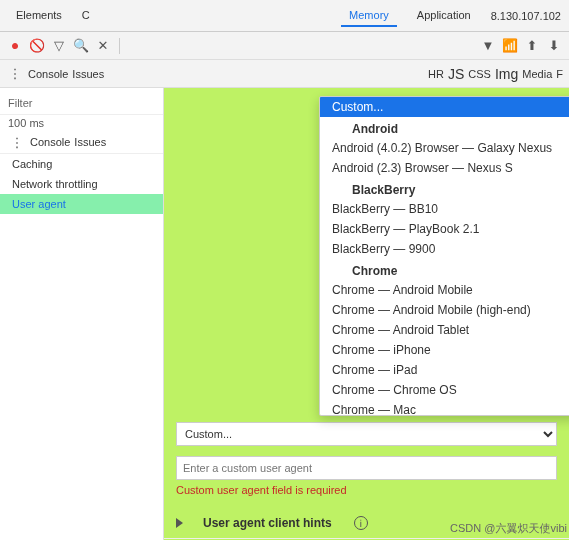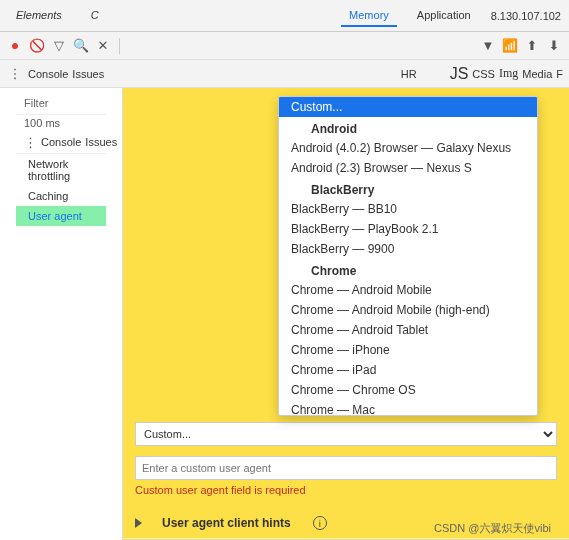--- a/index.html
+++ b/index.html
@@ -18,23 +18,22 @@
       background: #f3f3f3;
       border-bottom: 1px solid #ccc;
       height: 32px;
       display: flex;
       align-items: center;
       padding: 0 8px;
       gap: 12px;
     }
     .top-bar-tabs {
       display: flex;
-      gap: 13px;
-      align-items: center;
-      font-style: italic;
+      gap: 4px;
+      align-items: center;
     }
     .tab-item {
       padding: 4px 8px;
       font-size: 11px;
       color: #333;
       cursor: pointer;
       border-bottom: 2px solid transparent;
     }
     .tab-item.active {
       border-bottom: 2px solid #1a73e8;
@@ -81,45 +80,45 @@
     }
 
     
     .main-layout {
       display: flex;
       height: calc(540px - 32px - 28px - 28px);
     }
 
     
     .left-panel {
-      width: 123px;
+      width: 164px;
       border-right: 1px solid #ddd;
       background: #fff;
-      padding: 4px 16px;
+      padding: 4px 0;
     }
     .filter-box {
       padding: 4px 8px;
       border-bottom: 1px solid #eee;
     }
     .filter-label {
       font-size: 11px;
       color: #666;
     }
     .sidebar-item {
       padding: 4px 12px;
       font-size: 11px;
       color: #333;
       cursor: pointer;
     }
     .sidebar-item.active { background: #86efac; color: #1a73e8; }
 
     
     .main-content {
       flex: 1;
-      background: #fde047;
+      background: #bef264;
       padding: 0;
       position: relative;
       overflow: hidden;
     }
 
     
     .dropdown-container {
       position: absolute;
       top: 0;
       left: 0;
@@ -267,21 +266,21 @@
     }
     .checkbox-row input[type="checkbox"] {
       width: 12px;
       height: 12px;
       cursor: pointer;
     }
 
     .watermark {
       position: absolute;
       bottom: 4px;
-      right: 18px;
+      right: 2px;
       font-size: 11px;
       color: #666;
       text-align: right;
     }
   </style>
 </head>
 <body>
 
 <div class="top-bar">
   <div class="top-bar-tabs">
@@ -309,44 +308,44 @@
   <div class="toolbar-icon">⬇</div>
 </div>
 
 <div class="toolbar2">
   <div class="toolbar-icon">⋮</div>
   <div style="font-size:11px;color:#333;cursor:pointer;">Console</div>
   <div style="font-size:11px;color:#333;cursor:pointer;">Issues</div>
   <div style="flex:1"></div>
 
   <div style="font-size:11px;color:#333;cursor:pointer;">HR</div>
-  <div style="font-size:16px;color:#333;cursor:pointer;margin-left:29px;">JS</div>
+  <div style="font-size:14px;color:#333;cursor:pointer;">JS</div>
   <div style="font-size:11px;color:#333;cursor:pointer;">CSS</div>
-  <div style="font-size:12px;color:#333;cursor:pointer;font-family:Liberation Serif, serif;">Img</div>
+  <div style="font-size:14px;color:#333;cursor:pointer;">Img</div>
   <div style="font-size:11px;color:#333;cursor:pointer;">Media</div>
   <div style="font-size:11px;color:#333;cursor:pointer;">F</div>
 </div>
 
 <div class="main-layout">
 
   <div class="left-panel">
     <div class="filter-box">
       <span class="filter-label">Filter</span>
     </div>
     <div style="padding:2px 8px; font-size:11px; color:#555;">
       <span>100 ms</span>
     </div>
     <div style="display:flex;align-items:center;padding:2px 8px;gap:4px;border-bottom:1px solid #eee;">
       <div class="toolbar-icon">⋮</div>
       <div style="font-size:11px;color:#333;cursor:pointer;">Console</div>
       <div style="font-size:11px;color:#333;cursor:pointer;">Issues</div>
     </div>
 
+    <div class="sidebar-item">Caching</div>
     <div class="sidebar-item">Network throttling</div>
-    <div class="sidebar-item">Caching</div>
     <div class="sidebar-item active">User agent</div>
   </div>
 
   <div class="main-content">
 
     <div class="dropdown-container">
       <div class="dropdown-wrapper">
         <div class="dropdown-list" id="dd-list">
 
         <div class="dd-item selected">Custom...</div>

